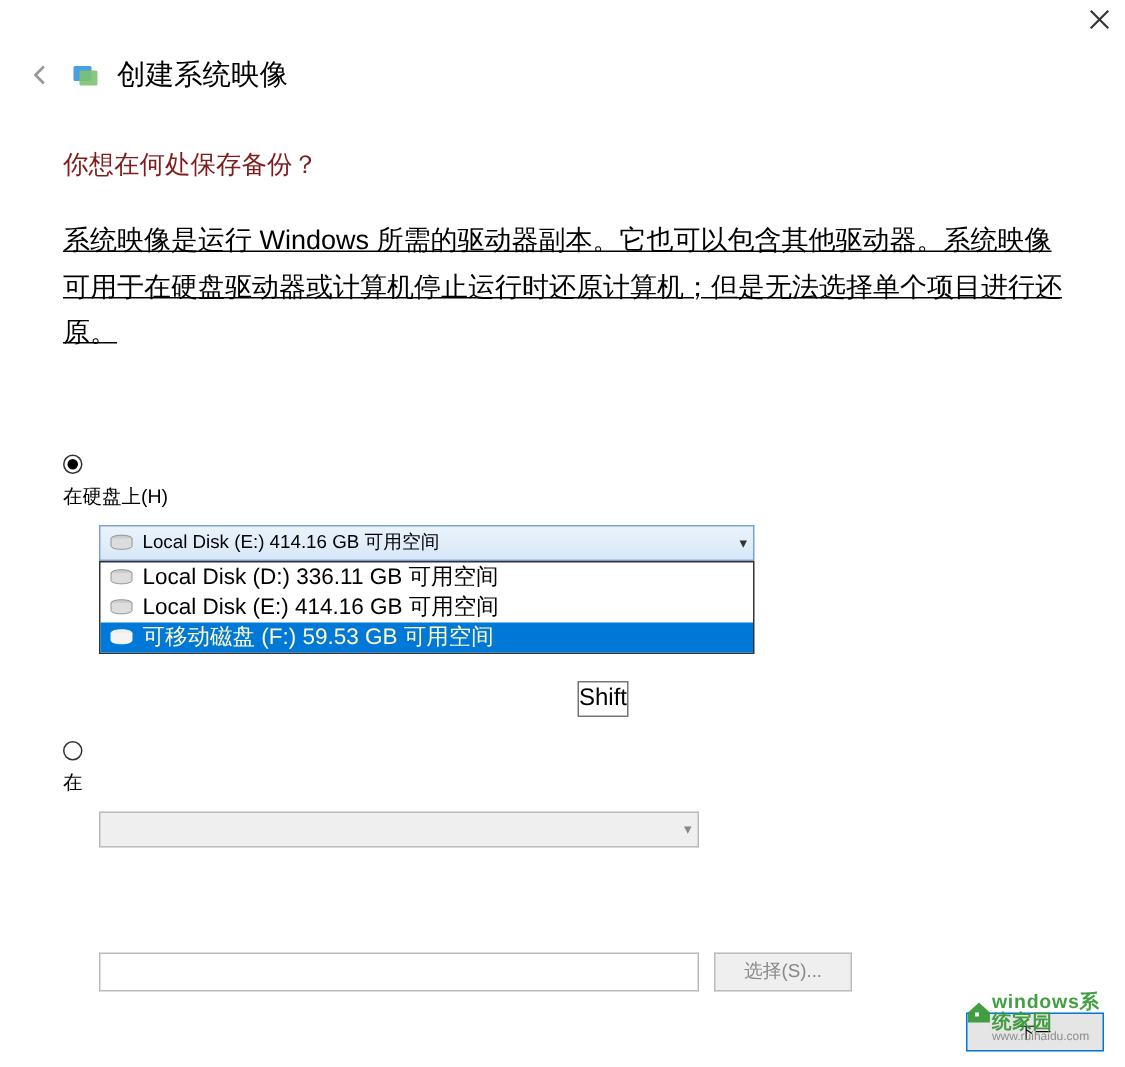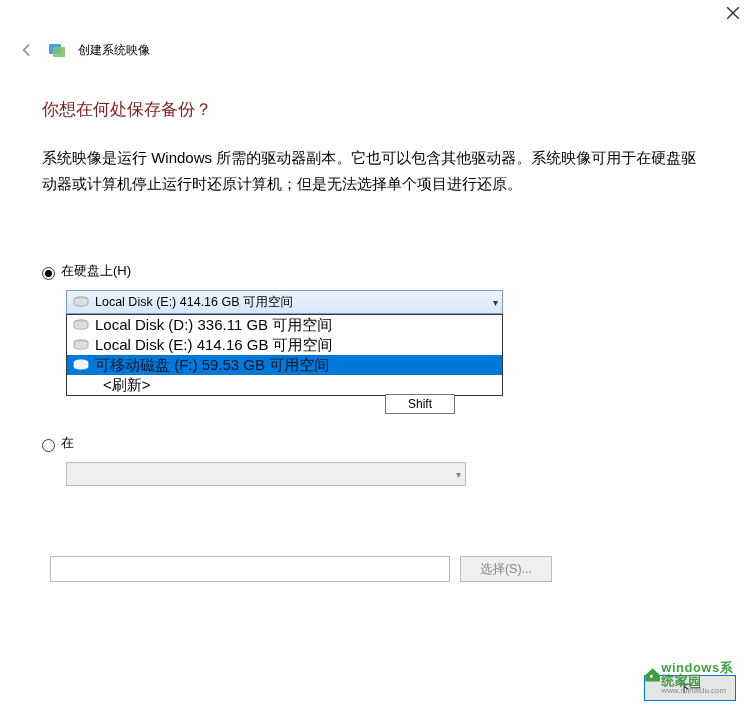--- a/index.html
+++ b/index.html
@@ -34,42 +34,44 @@
     }
     .back-arrow {
       width: 18px; height: 18px;
       color: #888;
       display: flex; align-items: center; justify-content: center;
     }
     .app-icon {
       width: 18px; height: 18px; position: relative;
     }
     .app-icon svg { width: 18px; height: 18px; }
-    .app-title { font-size: 12px; color: #000; font-family: Liberation Mono, monospace; }
+    .app-title { font-size: 19px; color: #000; font-family: Liberation Mono, monospace; }
     .content {
       padding: 28px 42px 0 42px;
     }
     .question {
       color: #7f1d1d;
       font-size: 17px;
       margin-bottom: 24px;
     }
     .desc {
       color: #000;
-      font-size: 15px;
+      font-size: 18px;
       line-height: 1.7;
       margin-bottom: 66px;
+      text-decoration: underline;
     }
     .option-group { margin-bottom: 14px; }
     .radio-row {
       display: flex;
-      align-items: flex-end;
+      align-items: flex-start;
       gap: 6px;
       margin-bottom: 10px;
       font-size: 13px;
+      flex-direction: column;
     }
     .radio {
       width: 13px; height: 13px;
       border: 1px solid #333;
       border-radius: 50%;
       display: inline-flex;
       align-items: center; justify-content: center;
       cursor: pointer;
     }
     .radio.checked::after {
@@ -102,34 +104,34 @@
       z-index: 10;
     }
     .dropdown-item {
       height: 20px;
       display: flex; align-items: center;
       padding: 0 6px;
       font-size: 15px;
       cursor: pointer;
     }
     .dropdown-item .disk-ico { margin-right: 6px; }
-    .dropdown-item.hl { background: #0078d7; color: #0f172a; }
+    .dropdown-item.hl { background: #0078d7; color: #fef9c3; }
     .dropdown-item.refresh { padding-left: 36px; }
     .disk-ico {
       width: 16px; height: 12px;
       display: inline-block;
     }
     .disk-ico svg { width: 16px; height: 12px; display: block; }
     .shift-tip {
       position: absolute;
       top: 104px; left: 319px;
       border: 1px solid #767676;
       background: #fff;
-      padding: 2px 22px;
-      font-size: 12px;
+      padding: 2px 0;
+      font-size: 16px;
       z-index: 11;
     }
     .secondary-combo {
       margin-left: 24px;
       width: 400px;
       height: 24px;
       border: 1px solid #bbb;
       background: #efefef;
       display: flex; align-items: center;
       padding: 0 20px 0 6px;
@@ -137,21 +139,21 @@
       color: #888;
     }
     .secondary-combo .chev {
       position: absolute; right: 4px; top: 50%; transform: translateY(-50%);
       font-size: 10px; color: #888;
     }
     .secondary-option { margin-top: 120px; }
     .net-group { margin-top: 70px; }
     .net-row {
       display: flex; align-items: center; gap: 10px;
-      margin-left: 8px;
+      margin-left: 24px;
     }
     .net-input {
       flex: 0 0 400px;
       height: 26px;
       border: 1px solid #bbb;
       background: #fff;
     }
     .select-btn {
       width: 92px; height: 26px;
       border: 1px solid #bbb;
@@ -256,23 +258,20 @@
         </div>
         <div class="dropdown-item hl">
           <span class="disk-ico">
               <svg viewBox="0 0 16 12">
                 <ellipse cx="8" cy="3" rx="7" ry="2.2" fill="#eee" stroke="#fff" stroke-width=".6"></ellipse>
                 <path d="M1 3v5c0 1.2 3.1 2.2 7 2.2s7-1 7-2.2V3" fill="#f4f4f4" stroke="#fff" stroke-width=".6"></path>
               </svg>
             </span>
           <span>可移动磁盘 (F:)  59.53 GB 可用空间</span>
         </div>
-        <div class="dropdown-item refresh">
-          <span>&lt;刷新&gt;</span>
-        </div>
       </div>
       <div class="shift-tip">Shift</div>
     </div>
   </div>
 
   <div class="option-group secondary-option">
     <div class="radio-row">
       <span class="radio"></span>
       <span>在</span>
     </div>

